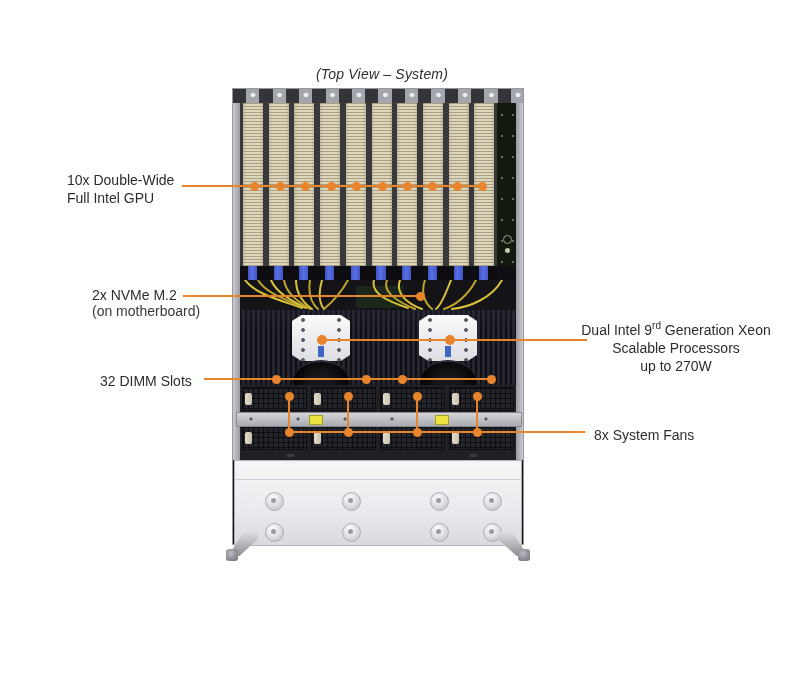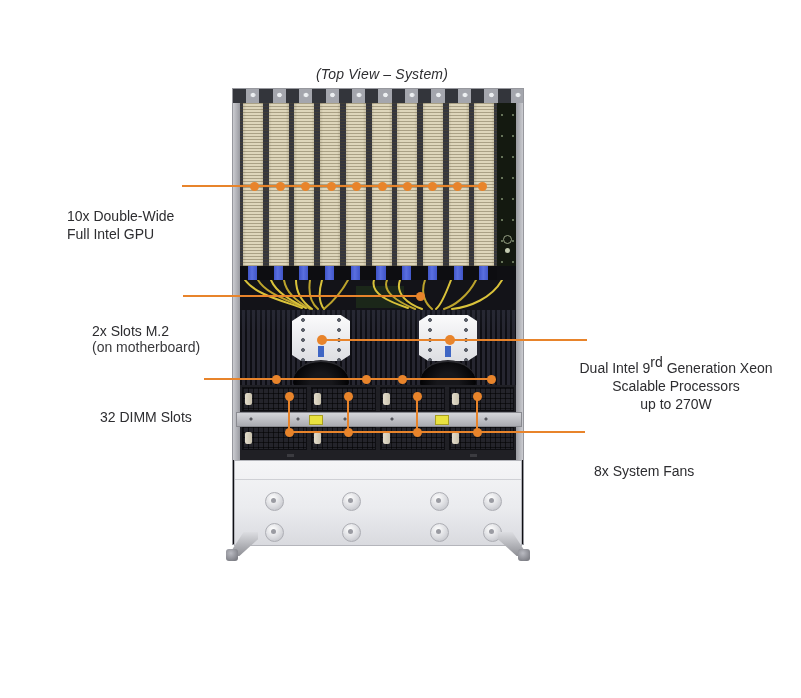--- a/index.html
+++ b/index.html
@@ -96,28 +96,28 @@
   .foot { position:absolute; width:30px; height:24px;
     background:linear-gradient(180deg,#dcdde1,#8f9096); }
   .foot-left  { left:-4px;  top:444px; clip-path:polygon(0 100%, 52% 0, 100% 0, 100% 30%, 38% 100%); }
   .foot-right { left:266px; top:444px; clip-path:polygon(0 0, 48% 0, 100% 100%, 62% 100%, 0 30%); }
   .wheel { position:absolute; width:12px; height:12px; border-radius:3px;
     background:radial-gradient(circle at 40% 35%, #b9bac1, #6e6f76); }
   .wheel-left  { left:-6px;  top:461px; }
   .wheel-right { left:286px; top:461px; }
 
   
-  .co-label { position:absolute; font-size:14px; color:#2d2d30; line-height:18px;margin-top:36px; }
+  .co-label { position:absolute; font-size:14px; color:#2d2d30; line-height:18px; }
   .co-sub { font-size:14px; line-height:14px; color:#39393c; }
   .co-line { position:absolute; height:2px; background:#E8842B; }
   .co-vline { position:absolute; width:2px; background:#E8842B; }
   .co-dot { position:absolute; width:9px; height:9px; border-radius:50%; background:#E8842B; }
   .co-dot-lg { width:10px; height:10px; }
   .cpu-label-block { text-align:center; width:250px; }
-  .cpu-label-block sup { font-size:14px; }
+  .cpu-label-block sup { font-size:10px; }
 </style>
 </head>
 <body>
 
 <div id="canvas">
 
   <div class="title">(Top View – System)</div>
 
   <div class="chassis">
     <div class="frame"></div>
@@ -227,21 +227,21 @@
   <div class="co-dot" style="left:301px; top:182px;"></div>
   <div class="co-dot" style="left:327px; top:182px;"></div>
   <div class="co-dot" style="left:352px; top:182px;"></div>
   <div class="co-dot" style="left:378px; top:182px;"></div>
   <div class="co-dot" style="left:403px; top:182px;"></div>
   <div class="co-dot" style="left:428px; top:182px;"></div>
   <div class="co-dot" style="left:453px; top:182px;"></div>
   <div class="co-dot" style="left:478px; top:182px;"></div>
 
   <div class="co-label" style="left:92px; top:286px;">
-    <div>2x Slots M.2</div>
+    <div>2x NVMe M.2</div>
     <div class="co-sub">(on motherboard)</div>
   </div>
   <div class="co-line" style="left:183px; top:295px; width:238px;"></div>
   <div class="co-dot" style="left:416px; top:292px;"></div>
 
   <div class="co-label" style="left:100px; top:372px;text-align:center;">32 DIMM Slots</div>
   <div class="co-line" style="left:204px; top:378px; width:289px;"></div>
   <div class="co-dot" style="left:272px; top:375px;"></div>
   <div class="co-dot" style="left:362px; top:375px;"></div>
   <div class="co-dot" style="left:398px; top:375px;"></div>

